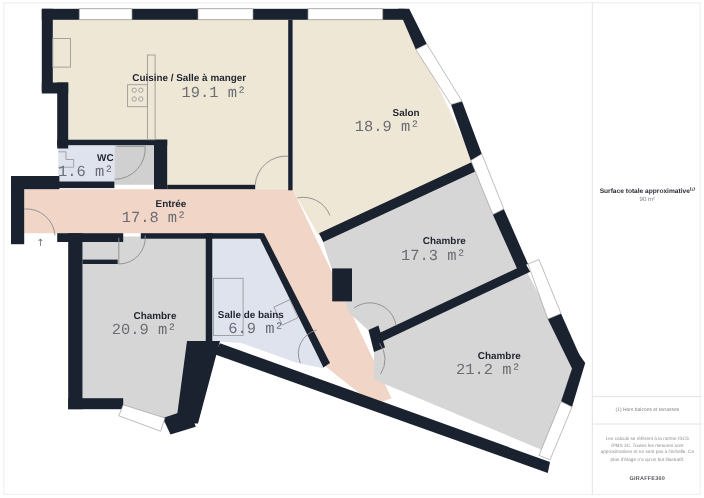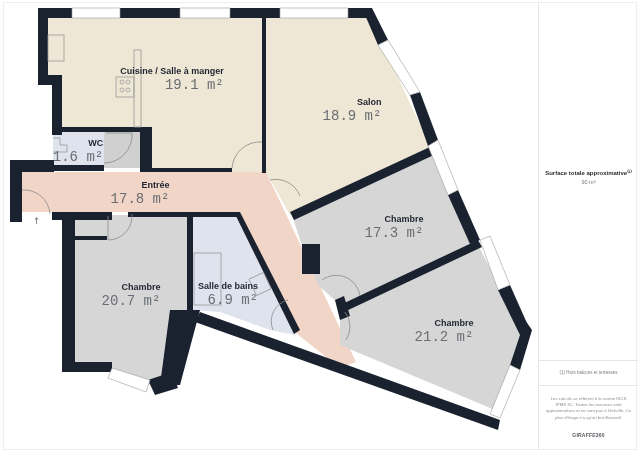--- a/index.html
+++ b/index.html
@@ -135,21 +135,21 @@
   <div class="room-label" style="left:140px; top:180px;">
     <span class="room-name">Entrée</span>
     <span class="room-area">17.8 m²</span>
   </div>
   <div class="room-label" style="left:394px; top:214px;">
     <span class="room-name">Chambre</span>
     <span class="room-area">17.3 m²</span>
   </div>
   <div class="room-label" style="left:131px; top:282px;">
     <span class="room-name">Chambre</span>
-    <span class="room-area">20.7 m²</span>
+    <span class="room-area">20.9 m²</span>
   </div>
   <div class="room-label" style="left:228px; top:261px;margin-top:20px;">
     <span class="room-name">Salle de bains</span>
     <span class="room-area">6.9 m²</span>
   </div>
   <div class="room-label" style="left:444px; top:318px;">
     <span class="room-name">Chambre</span>
     <span class="room-area">21.2 m²</span>
   </div>
 </div>

